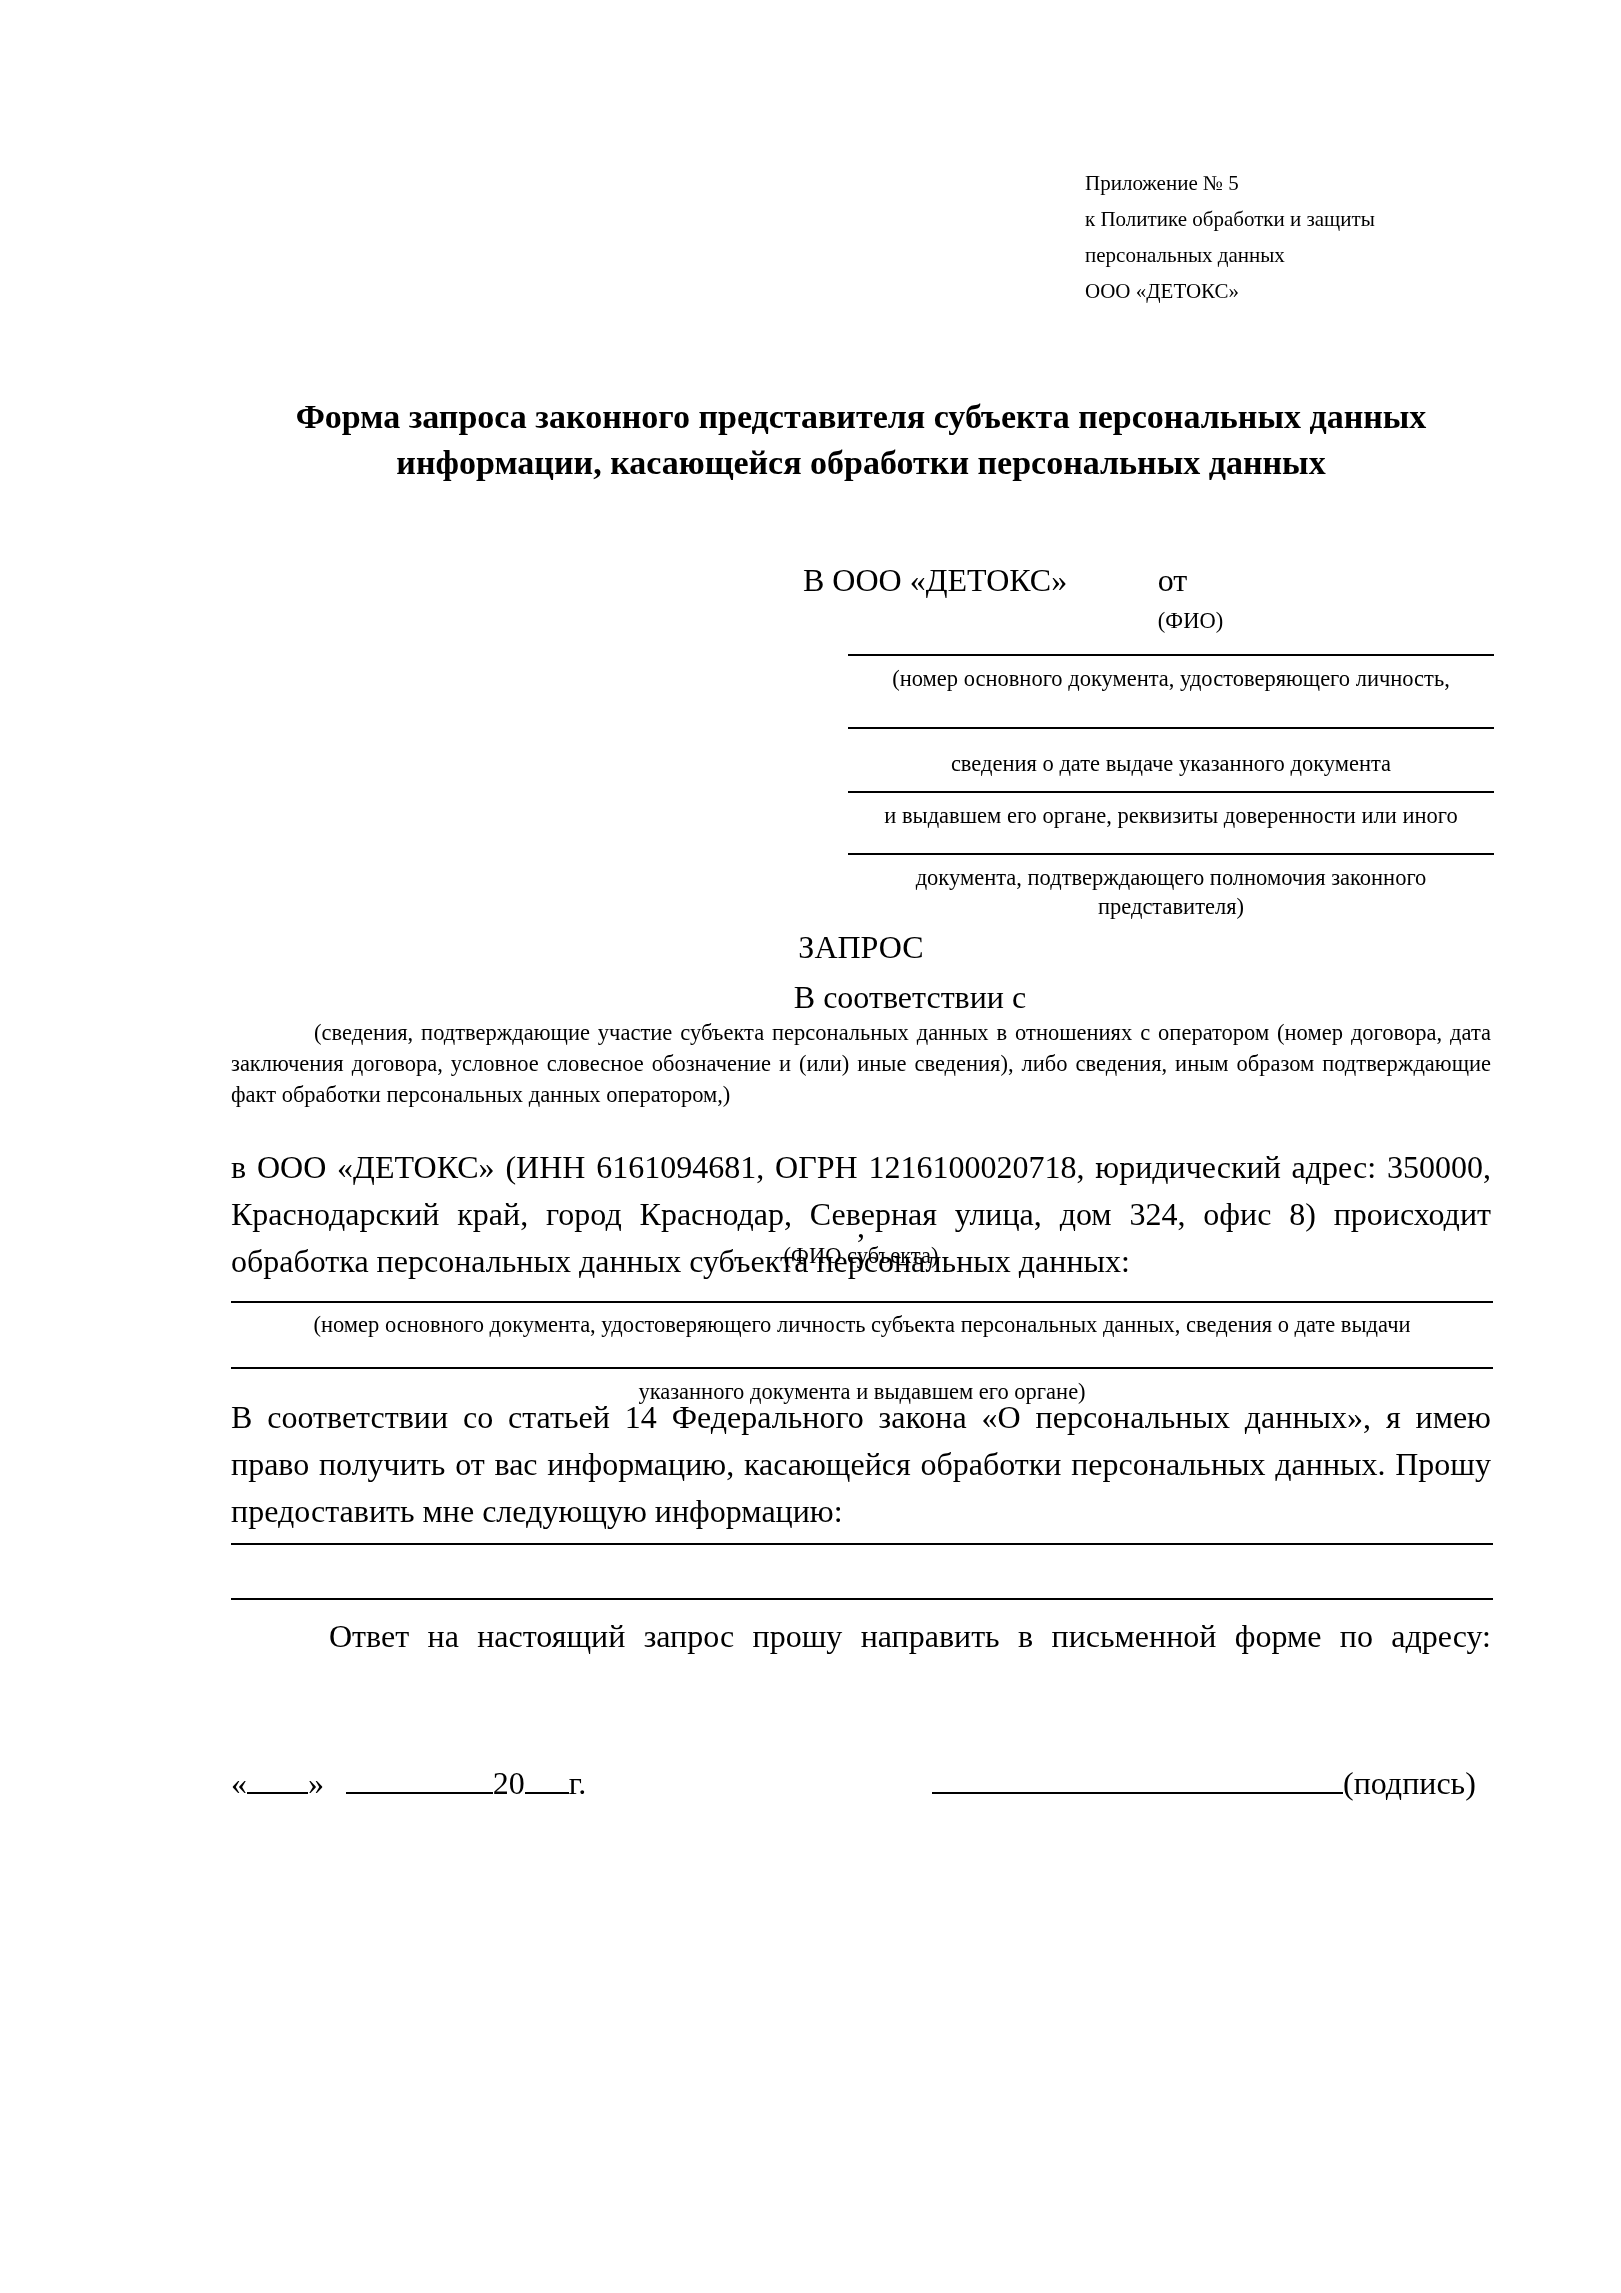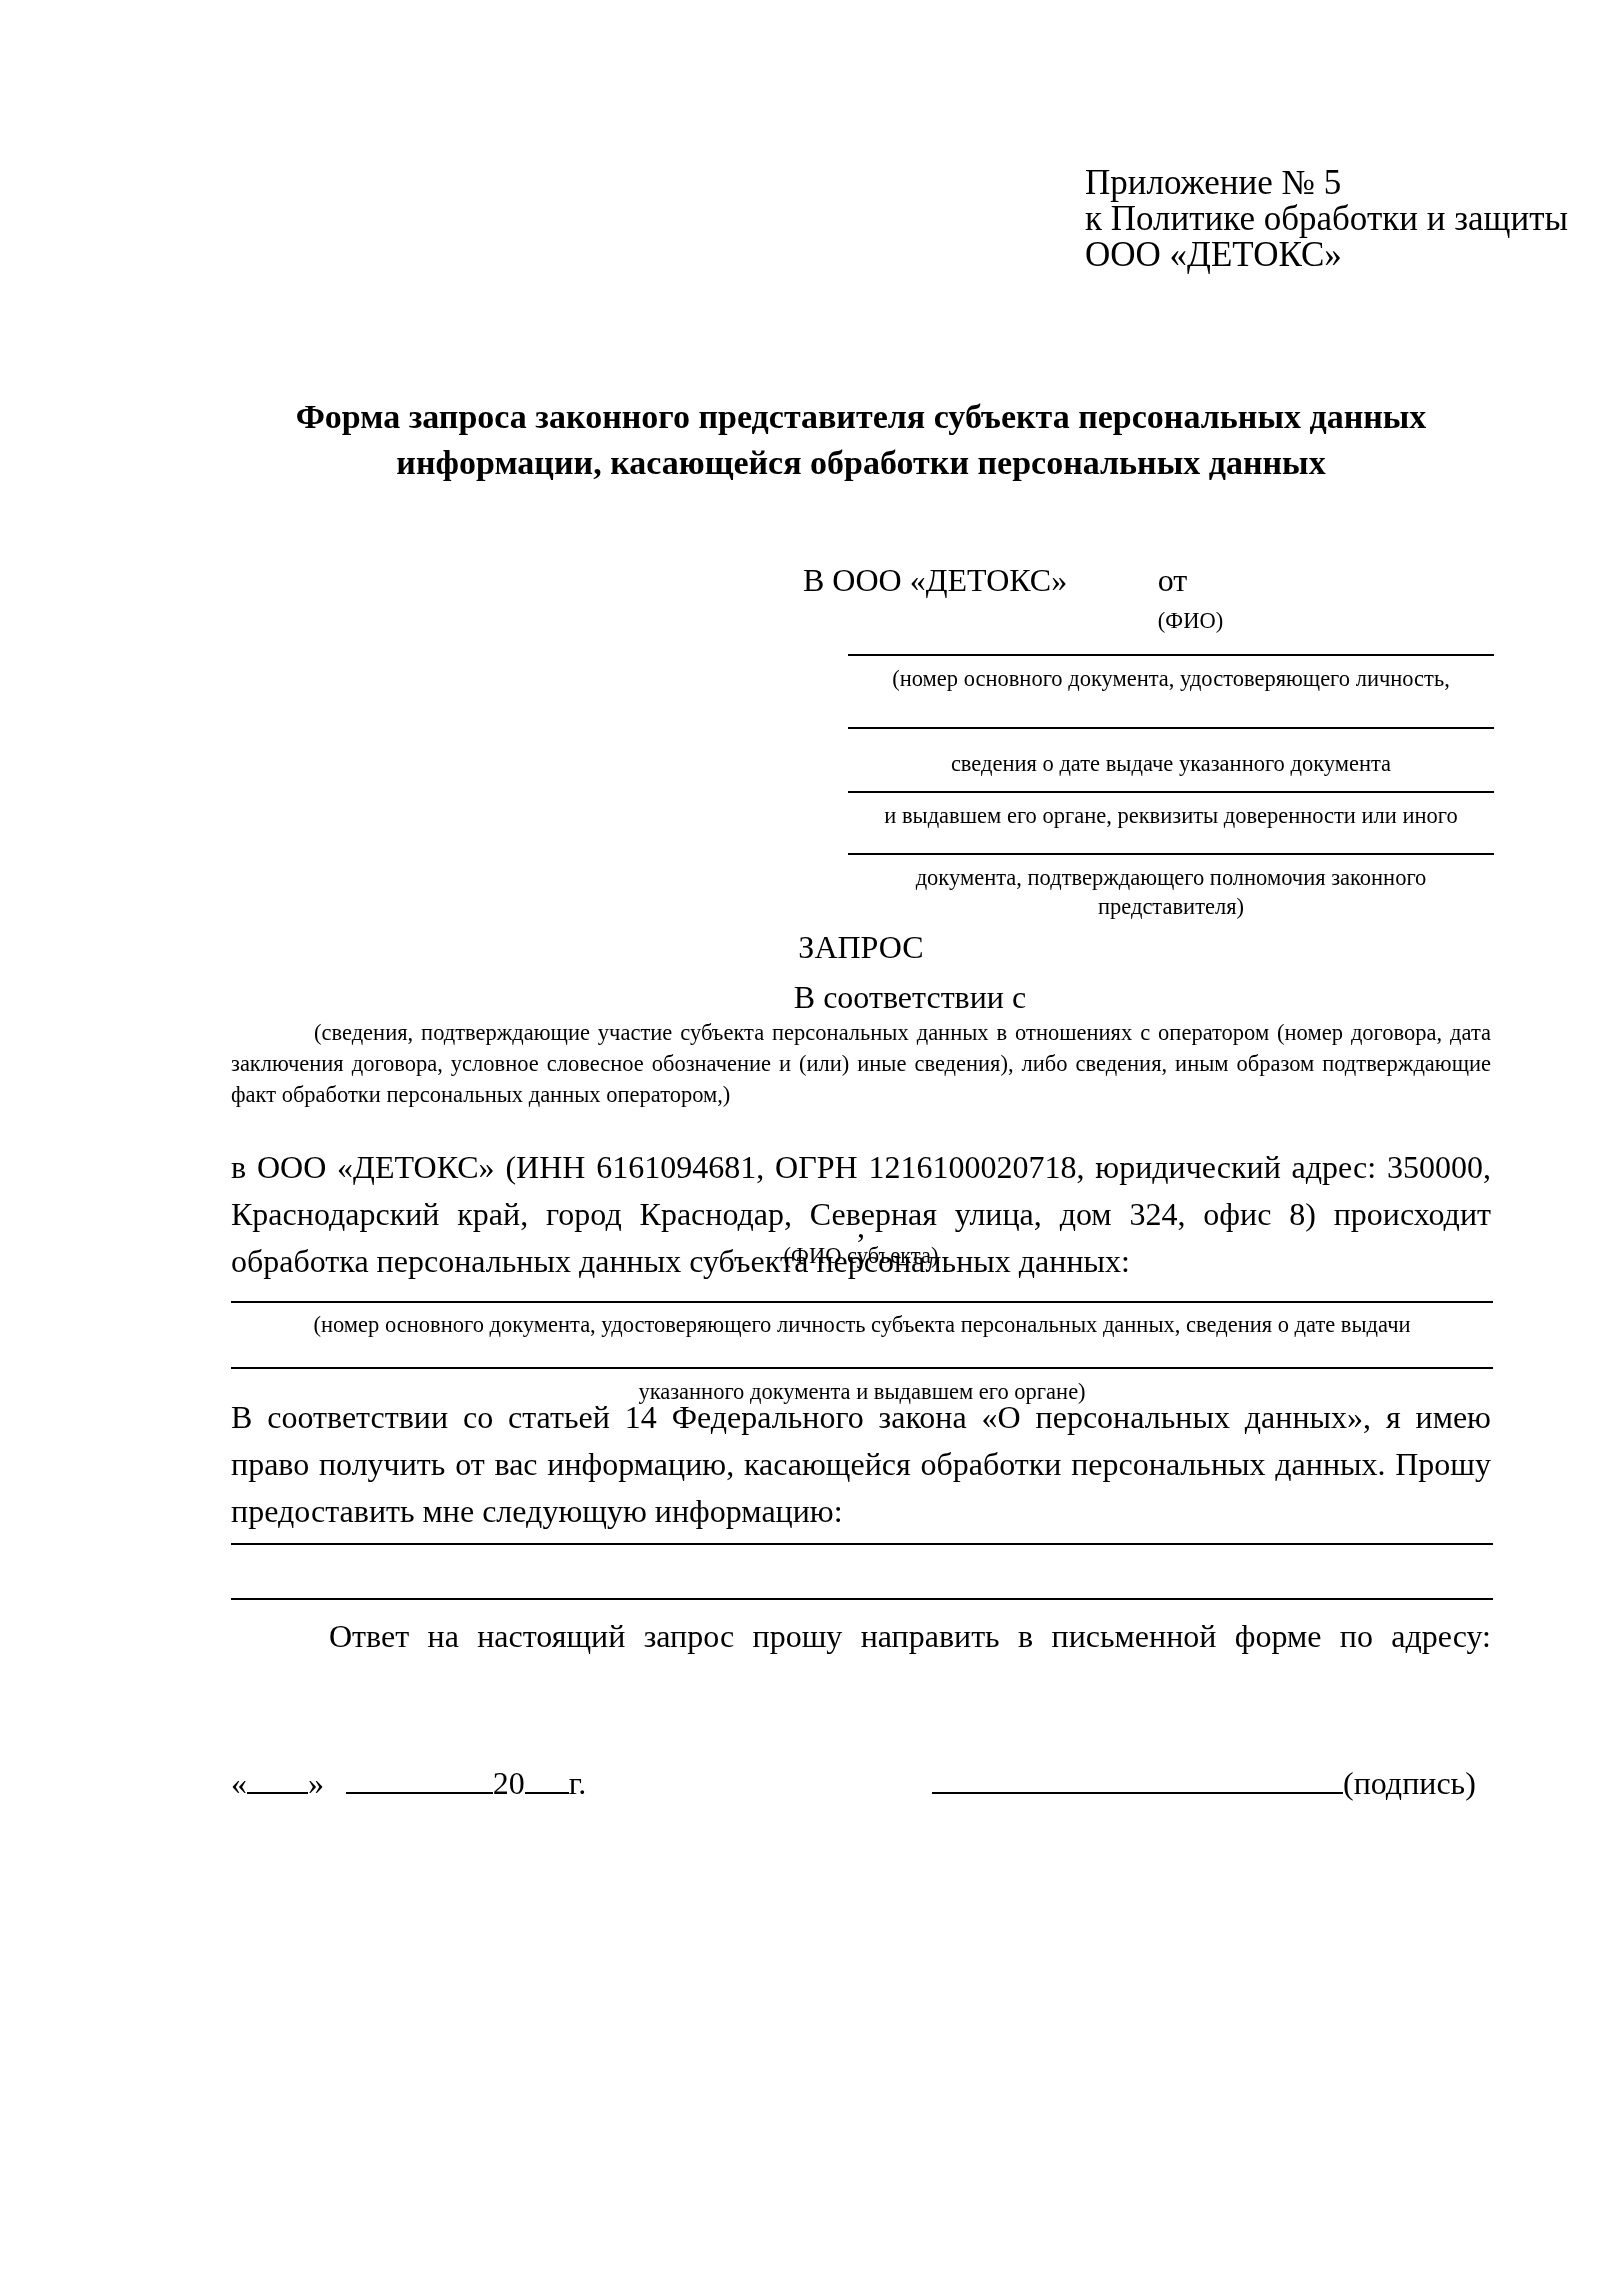--- a/index.html
+++ b/index.html
@@ -28,31 +28,32 @@
   .fill-line.no-gap { margin-left:0; }
   .rule {
     border-bottom:2.9px solid #000;
     height:0;
   }
   .blank {
     display:inline-block;
     border-bottom:2.9px solid #000;
     height:0;
   }
-  .hdr-block { font-size:35px; line-height:36px; }
+  .hdr-block { font-size:21px; line-height:36px; }
   .title-block { font-size:34px; line-height:46px; font-weight:bold; text-align:center; }
 </style>
 </head>
 <body>
 
 <div class="page">
 
   <div class="abs hdr-block" style="left:1085px; top:165px;">
     <div>Приложение № 5</div>
     <div>к Политике обработки и защиты</div>
+    <div>персональных данных</div>
     <div>ООО «ДЕТОКС»</div>
   </div>
 
   <div class="abs title-block" style="left:231px; top:394px; width:1260px;">
     <div>Форма запроса законного представителя субъекта персональных данных</div>
     <div>информации, касающейся обработки персональных данных</div>
   </div>
 
   <div class="abs body-text" style="left:803px; top:523px;margin-top:34px;">В ООО «ДЕТОКС»</div>
 

